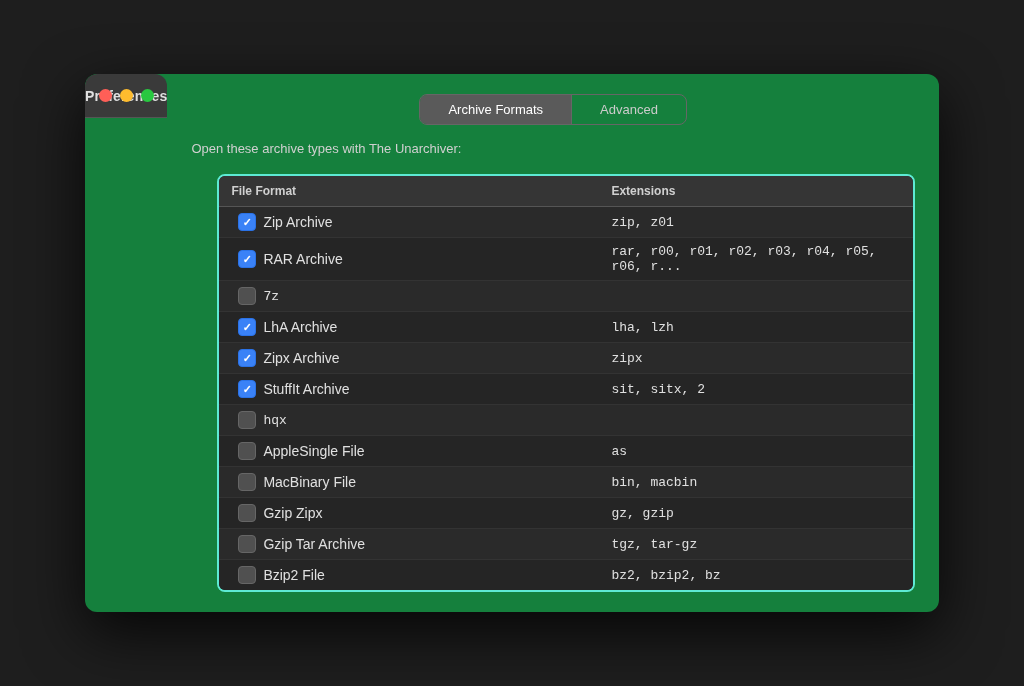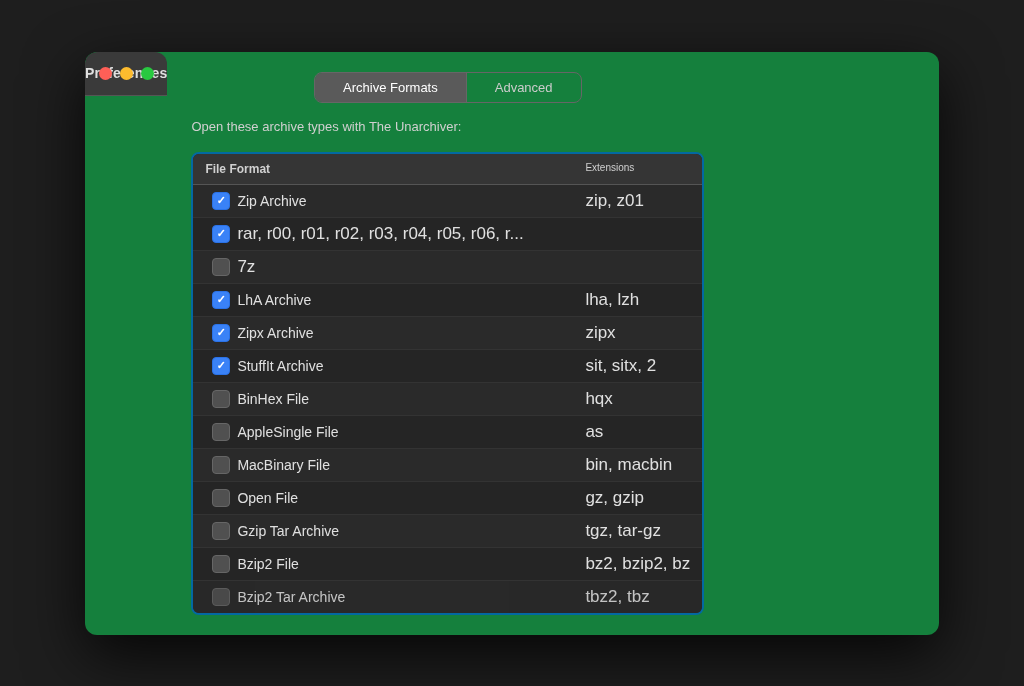--- a/index.html
+++ b/index.html
@@ -107,44 +107,45 @@
       color: #fff;
     }
 
     .subtitle {
       color: #d0d0d0;
       font-size: 13px;
       margin-bottom: 2px;
     }
 
     .table-container {
-      border: 2px solid #0369a1;
+      border: 2px solid #5eead4;
       border-radius: 8px;
       overflow: hidden;
       background: #252525;
+      margin-left: 26px;
     }
 
     .table-header {
       display: flex;
       background: #353535;
       border-bottom: 1px solid #555;
       padding: 8px 12px;
     }
 
     .col-format {
       flex: 0 0 380px;
       font-size: 12px;
       font-weight: 600;
       color: #d0d0d0;
     }
 
     .col-ext {
       flex: 1;
-      font-size: 10px;
-      font-weight: 400;
+      font-size: 12px;
+      font-weight: 700;
       color: #d0d0d0;
     }
 
     .table-body {
       overflow-y: auto;
       max-height: 460px;
     }
 
     .table-row {
       display: flex;
@@ -203,22 +204,23 @@
     }
 
     .format-name {
       flex: 0 0 348px;
       font-size: 14px;
       color: #e0e0e0;
     }
 
     .ext-value {
       flex: 1;
-      font-size: 17px;
+      font-size: 13px;
       color: #e0e0e0;
+      font-family: Liberation Mono, monospace;
     }
 
     .row-partially-visible {
       opacity: 0.85;
     }
   </style>
 </head>
 <body>
 
 <div class="window">
@@ -255,20 +257,21 @@
             </div>
             <div class="format-name">Zip Archive</div>
             <div class="ext-value">zip, z01</div>
           </div>
           <div class="table-row">
             <div class="checkbox-cell">
               <div class="checkbox checked">
                 <span class="checkmark">✓</span>
               </div>
             </div>
+            <div class="format-name">RAR Archive</div>
             <div class="ext-value">rar, r00, r01, r02, r03, r04, r05, r06, r...</div>
           </div>
           <div class="table-row">
             <div class="checkbox-cell">
               <div class="checkbox unchecked"></div>
             </div>
             <div class="ext-value">7z</div>
           </div>
           <div class="table-row">
             <div class="checkbox-cell">
@@ -294,61 +297,53 @@
                 <span class="checkmark">✓</span>
               </div>
             </div>
             <div class="format-name">StuffIt Archive</div>
             <div class="ext-value">sit, sitx, 2</div>
           </div>
           <div class="table-row">
             <div class="checkbox-cell">
               <div class="checkbox unchecked"></div>
             </div>
-            <div class="format-name">BinHex File</div>
             <div class="ext-value">hqx</div>
           </div>
           <div class="table-row">
             <div class="checkbox-cell">
               <div class="checkbox unchecked"></div>
             </div>
             <div class="format-name">AppleSingle File</div>
             <div class="ext-value">as</div>
           </div>
           <div class="table-row">
             <div class="checkbox-cell">
               <div class="checkbox unchecked"></div>
             </div>
             <div class="format-name">MacBinary File</div>
             <div class="ext-value">bin, macbin</div>
           </div>
           <div class="table-row">
             <div class="checkbox-cell">
               <div class="checkbox unchecked"></div>
             </div>
-            <div class="format-name">Open File</div>
+            <div class="format-name">Gzip Zipx</div>
             <div class="ext-value">gz, gzip</div>
           </div>
           <div class="table-row">
             <div class="checkbox-cell">
               <div class="checkbox unchecked"></div>
             </div>
             <div class="format-name">Gzip Tar Archive</div>
             <div class="ext-value">tgz, tar-gz</div>
           </div>
           <div class="table-row">
             <div class="checkbox-cell">
               <div class="checkbox unchecked"></div>
             </div>
             <div class="format-name">Bzip2 File</div>
             <div class="ext-value">bz2, bzip2, bz</div>
-          </div>
-          <div class="table-row row-partially-visible">
-            <div class="checkbox-cell">
-              <div class="checkbox unchecked"></div>
-            </div>
-            <div class="format-name">Bzip2 Tar Archive</div>
-            <div class="ext-value">tbz2, tbz</div>
           </div>
         </div>
     </div>
   </div>
 </div>
 
 </body></html>

